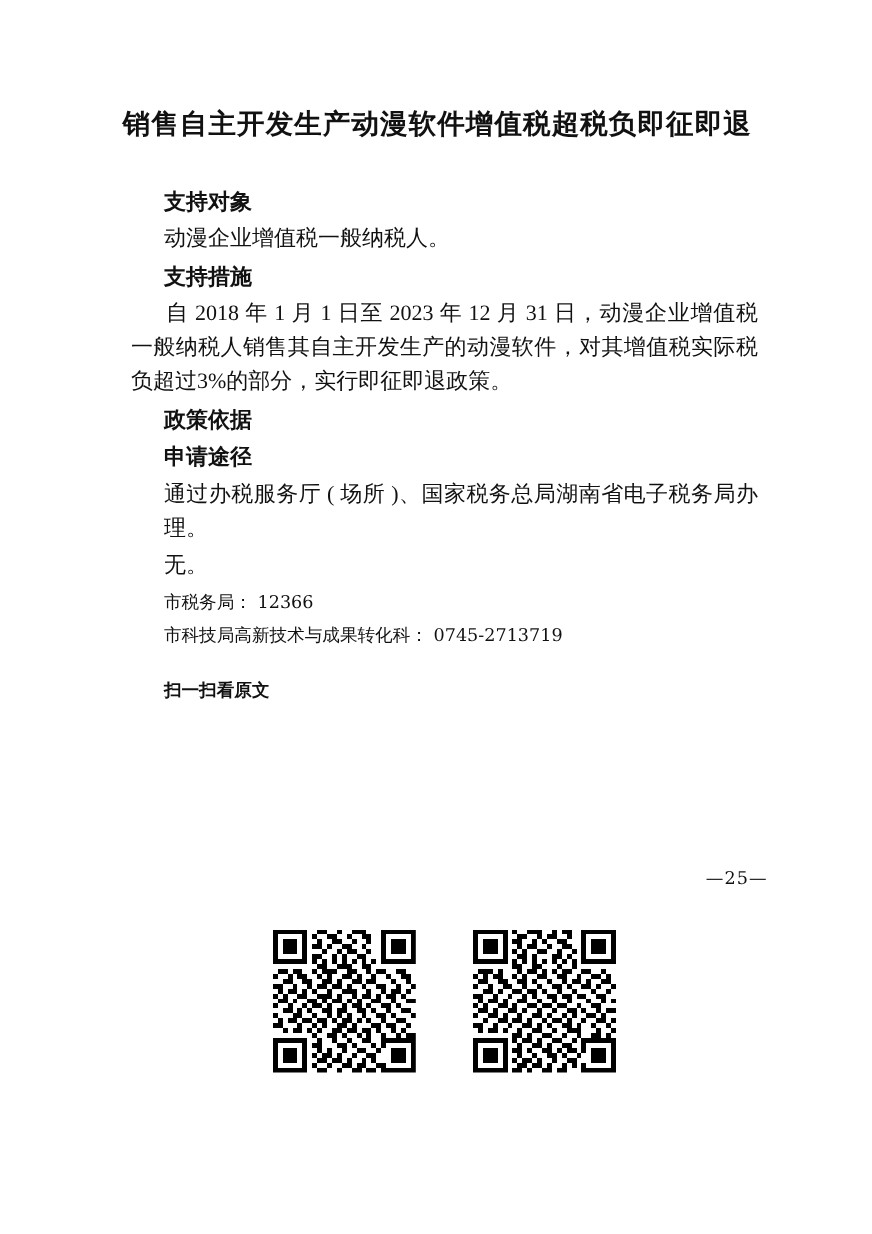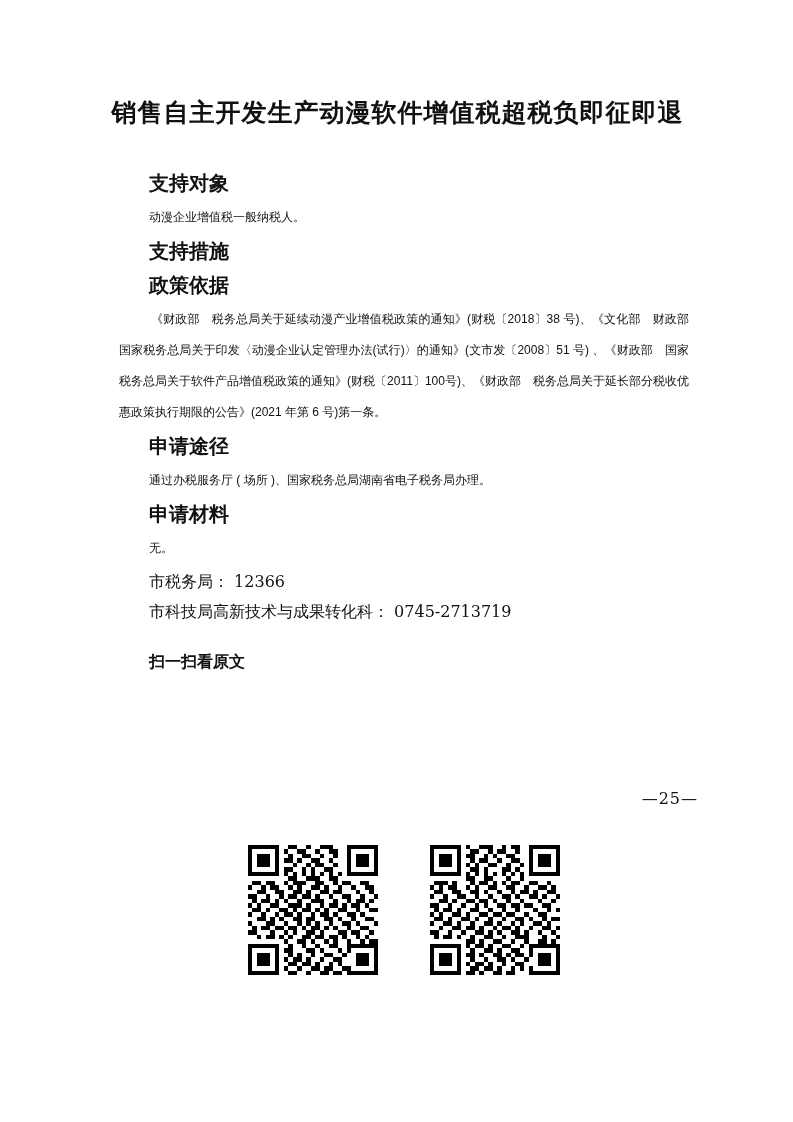--- a/index.html
+++ b/index.html
@@ -42,26 +42,26 @@
   }
   .sec-head {
     font-size: 20px;
     font-weight: bold;
     margin: 0 0 4px 0;
     padding-left: 30px;
     line-height: 30px;
     font-family: "DejaVu Serif", "Liberation Serif", serif;
   }
   .para {
-    font-size: 12px;
+    font-size: 20px;
     line-height: 31px;
     margin: 0 0 3px 0;
     text-align: justify;
     text-justify: inter-ideograph;
-    font-family: Liberation Sans, sans-serif;
+    font-family: Liberation Serif, serif;
   }
   .para.indent-1 {
     padding-left: 30px;
   }
   .para.indent-2 {
     text-indent: 32px;
   }
   .phone-line {
     font-size: 16px;
     line-height: 30px;
@@ -105,28 +105,27 @@
 <div class="page">
 
   <div class="doc-title">销售自主开发生产动漫软件增值税超税负即征即退</div>
 
   <div class="content">
 
     <div class="sec-head">支持对象</div>
     <p class="para indent-1">动漫企业增值税一般纳税人。</p>
 
     <div class="sec-head">支持措施</div>
+    <p class="para indent-2">自 2018 年 1 月 1 日至 2023 年 12 月 31 日，动漫企业增值税一般纳税人销售其自主开发生产的动漫软件，对其增值税实际税负超过3%的部分，实行即征即退政策。</p>
 
     <div class="sec-head">政策依据</div>
-    <p class="para indent-2">《财政部　税务总局关于延续动漫产业增值税政策的通知》(财税〔2018〕38 号)、《文化部　财政部　国家税务总局关于印发〈动漫企业认定管理办法(试行)〉的通知》(文市发〔2008〕51 号) 、《财政部　国家税务总局关于软件产品增值税政策的通知》(财税〔2011〕100号)、《财政部　税务总局关于延长部分税收优惠政策执行期限的公告》(2021 年第 6 号)第一条。</p>
 
     <div class="sec-head">申请途径</div>
     <p class="para indent-1">通过办税服务厅 ( 场所 )、国家税务总局湖南省电子税务局办理。</p>
 
-    <div class="sec-head">申请材料</div>
     <p class="para indent-1">无。</p>
 
     <p class="phone-line">市税务局：  12366</p>
     <p class="phone-line">市科技局高新技术与成果转化科：  0745-2713719</p>
 
     <div class="scan-head">扫一扫看原文</div>
   </div>
 
   <div class="qr-row">
     <svg class="qr" viewBox="0 0 29 29" shape-rendering="crispEdges">

